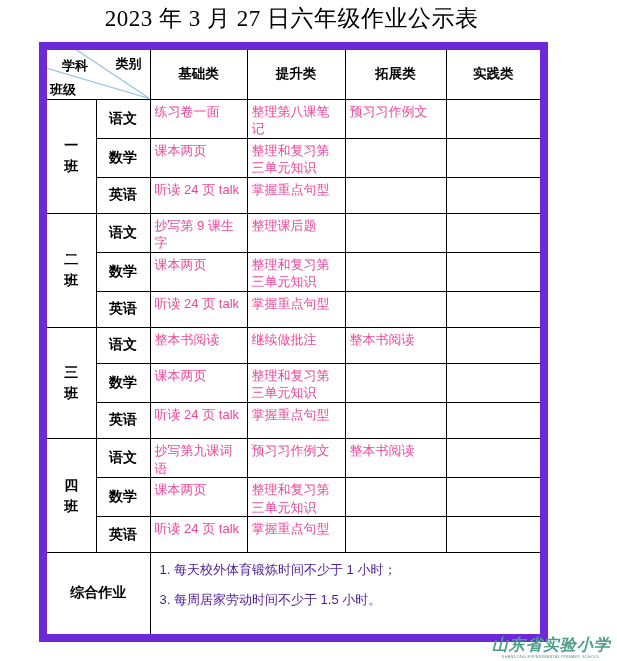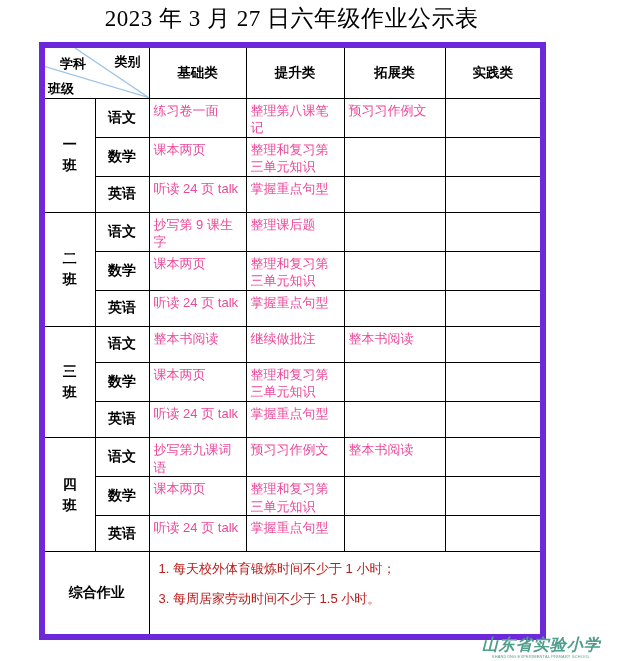--- a/index.html
+++ b/index.html
@@ -23,21 +23,21 @@
     letter-spacing: 0.5px;
     white-space: nowrap;
   }
 
   table.schedule {
     position: absolute;
     top: 42px; left: 39px;
     width: 503px;
     border-collapse: collapse;
     table-layout: fixed;
-    border: 6px solid #6d28d9;
+    border: 8px solid #6d28d9;
   }
   .schedule td { border: 1px solid #000; padding: 0; overflow: hidden; }
 
   tr.header-row  { height: 53px; }
   tr.subject-row { height: 36px; }
   tr.summary-row { height: 85px; }
 
   td.corner { position: relative; }
   .corner-svg { position: absolute; left: 0; top: 0; width: 100%; height: 100%; display: block; }
   .corner-label { position: absolute; font-size: 13px; font-weight: bold; line-height: 1; }
@@ -72,27 +72,27 @@
     line-height: 1.35;
   }
   td.summary-label {
     text-align: center; vertical-align: middle;
     font-size: 14px; font-weight: bold;
   }
   td.summary-content {
     vertical-align: top;
     padding: 8px 6px 0 9px;
     font-size: 13px;
-    color: #b91c1c;
+    color: #4c1d95;
   }
   .summary-item { margin: 0 0 12px 0; }
 
   .watermark {
     position: absolute;
-    right: 13px; bottom: 1px;
+    right: 3px; bottom: 1px;
     text-align: center;
     color: #4f9d8b;
   }
   .wm-cn {
     font-family: "Liberation Serif", "DejaVu Serif", serif;
     font-style: italic;
     font-weight: bold;
     font-size: 16px;
     letter-spacing: 1px;
     line-height: 1.05;

